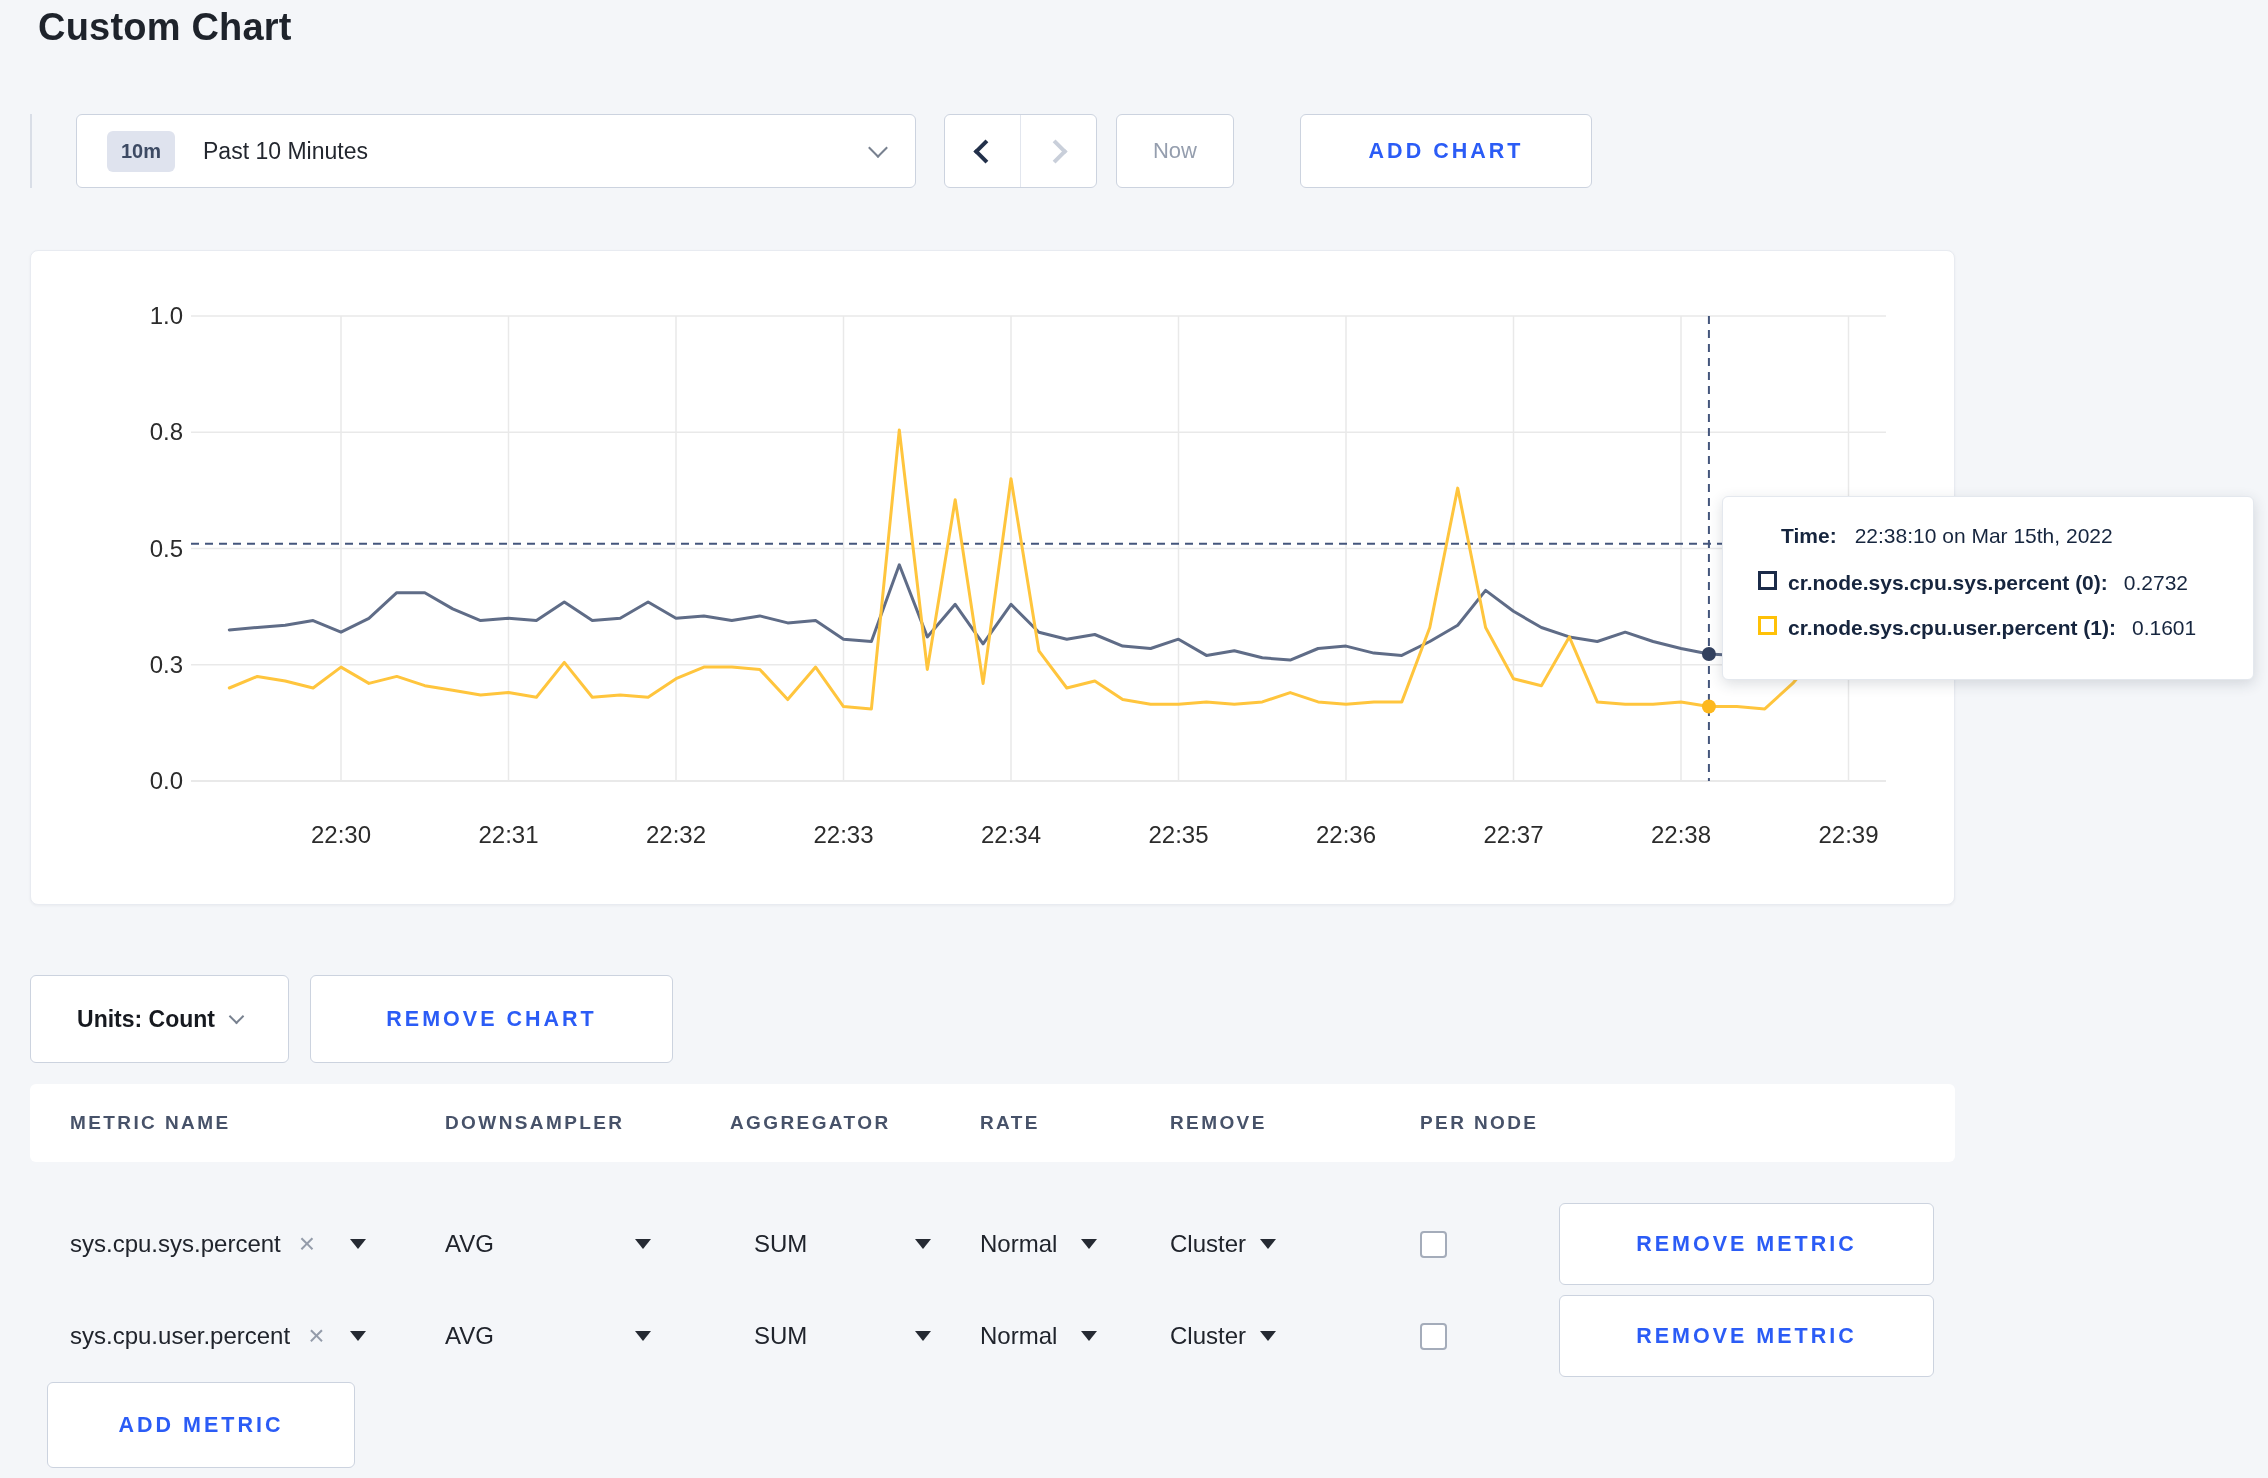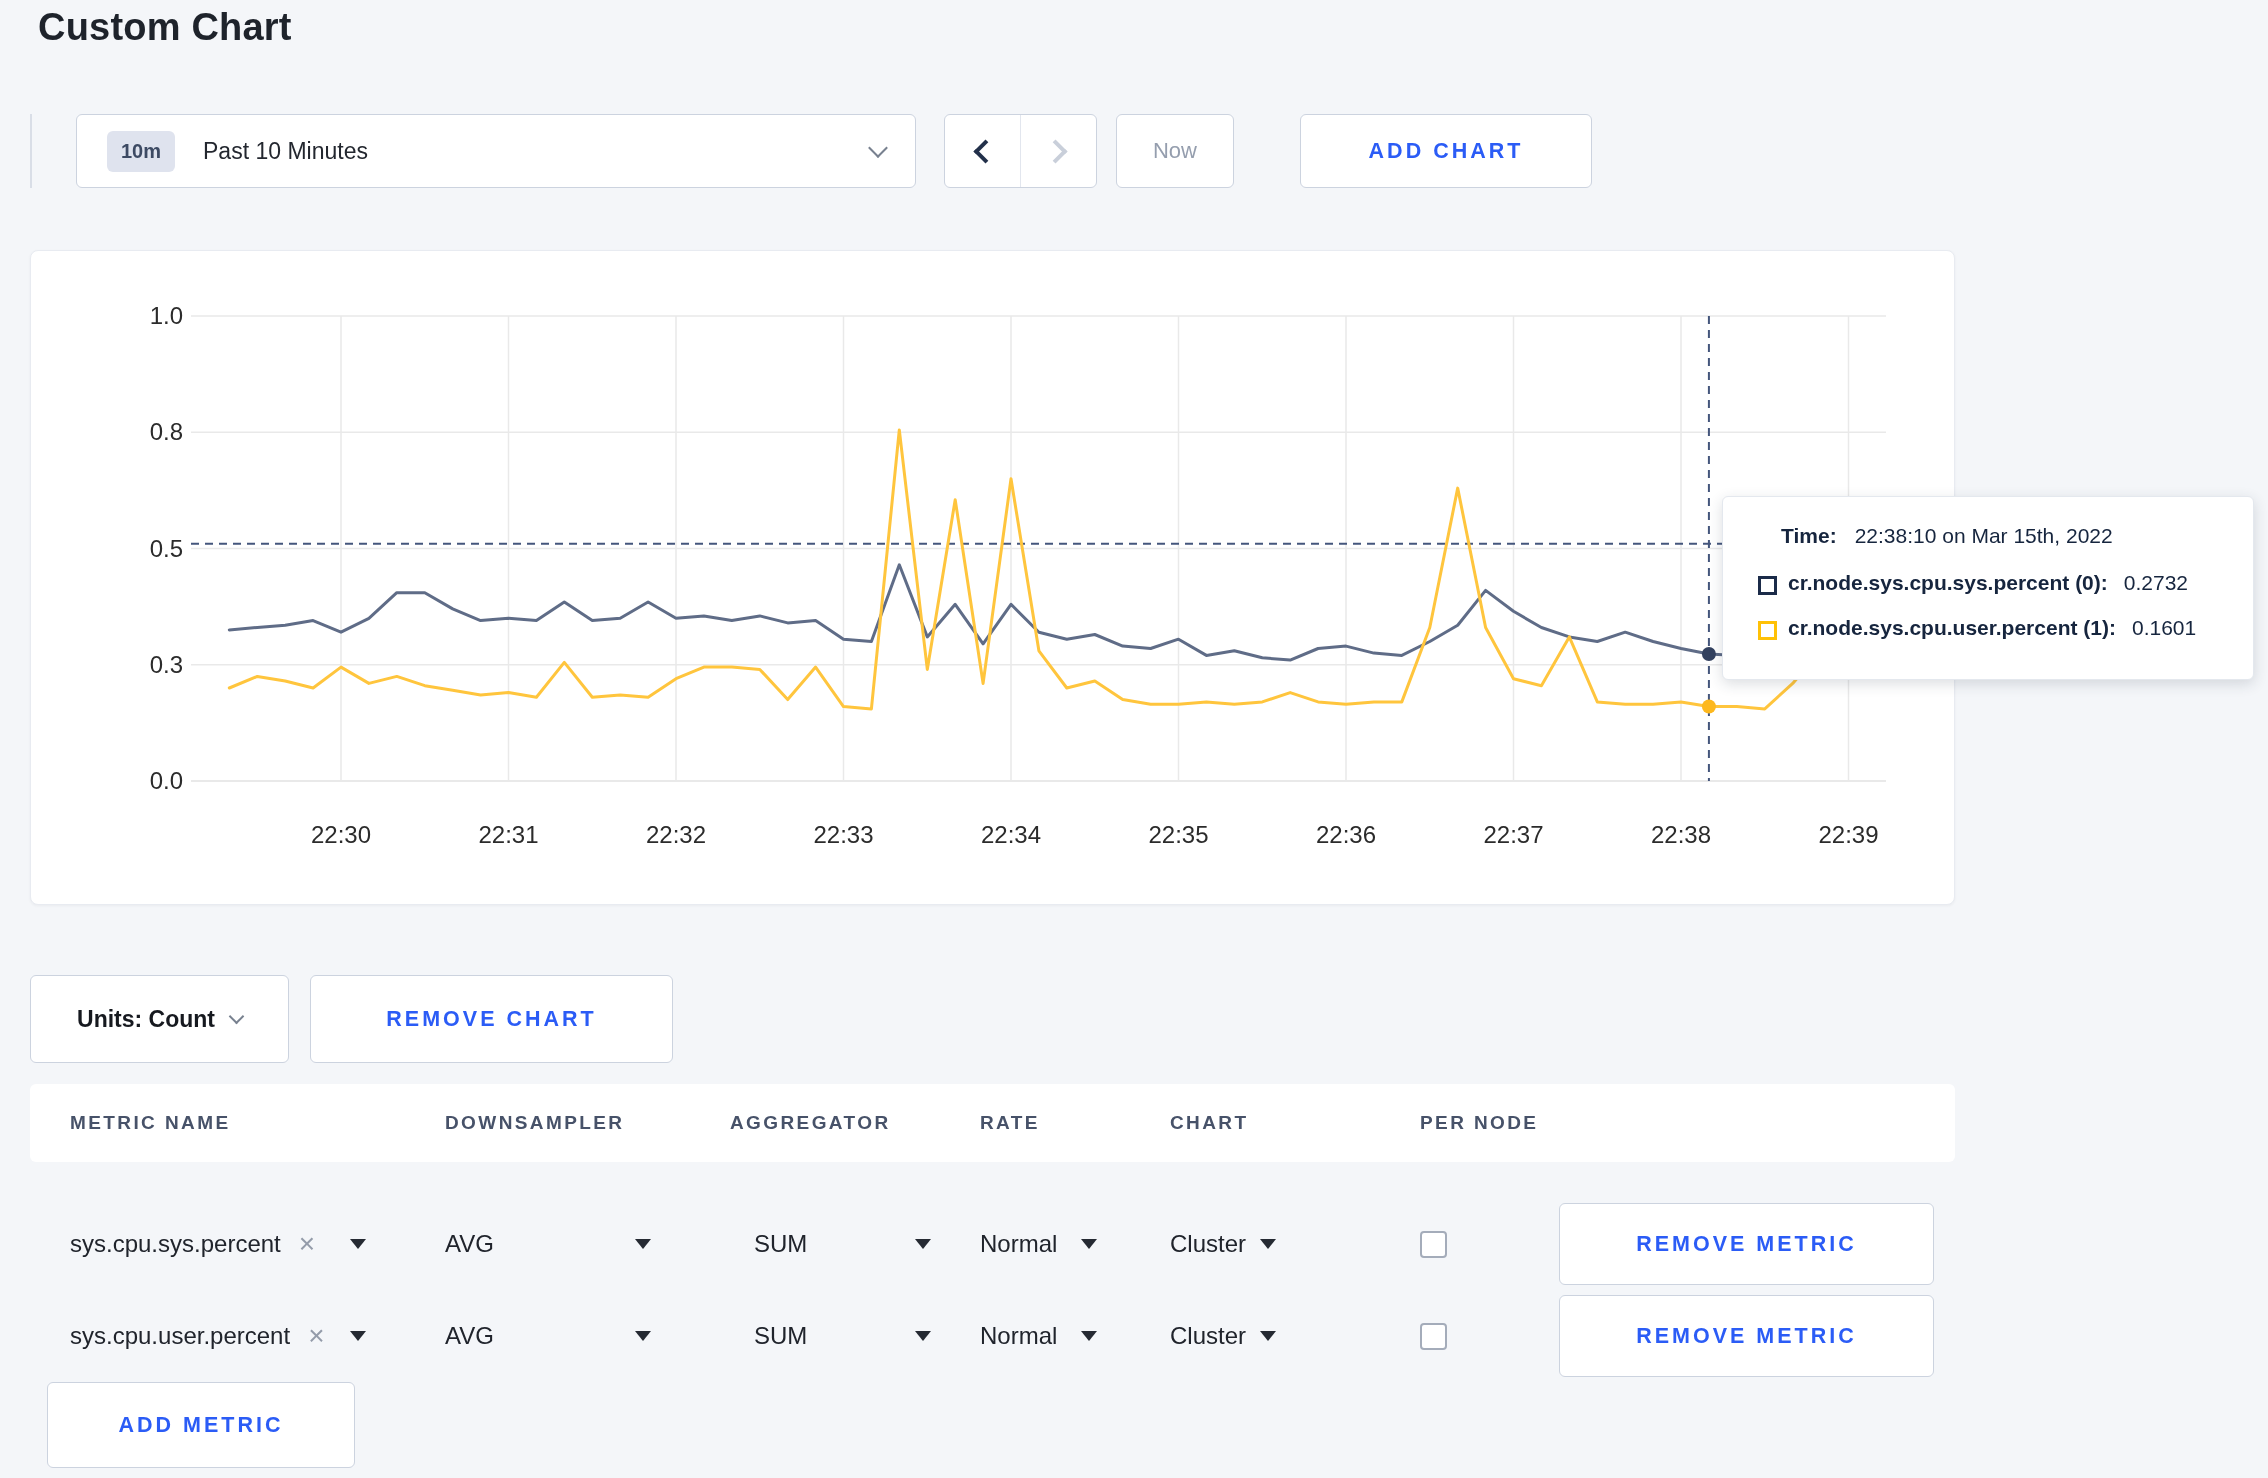--- a/index.html
+++ b/index.html
@@ -47,21 +47,21 @@
     border:1.5px solid #e8ebf1; border-radius:8px; box-shadow:0 1px 3px rgba(30,40,60,.05); }
   .chart-card svg { display:block; }
   svg text { font-family:"Liberation Sans", sans-serif; }
 
   
   .tooltip { left:1722px; top:496px; width:532px; height:184px; background:#fff;
     border:1px solid #e4e8ee; border-radius:6px; box-shadow:0 4px 14px rgba(40,50,70,.16);
     z-index:6; padding:27px 26px 0 28px; font-size:21px; color:#16253e; }
   .tt-time { margin-left:30px; margin-bottom:23px; }
   .tt-time .tt-label { font-weight:700; margin-right:18px; }
-  .tt-row { display:flex; align-items:flex-end; margin-bottom:21px;padding-left:7px; }
+  .tt-row { display:flex; align-items:flex-start; margin-bottom:21px;padding-left:7px; }
   .swatch { width:19px; height:19px; border:3.5px solid; background:#fff; margin-right:11px; flex:0 0 auto; }
   .tt-row .tt-label { font-weight:700; }
   .tt-row .tt-val { margin-left:16px; }
 
   
   .units-btn { left:30px; top:975px; width:259px; height:88px; }
   .units-label { font-size:23px; font-weight:700; color:#16191f; margin-right:16px;text-align:center; }
   .units-btn .chev { width:11px; height:11px; border-width:0 2.5px 2.5px 0; transform:rotate(45deg); margin-top:-5px;}
   .remove-chart-btn { left:310px; top:975px; width:363px; height:88px; }
 
@@ -173,21 +173,21 @@
   <span class="units-label">Units: Count</span>
   <span class="chev"></span>
 </div>
 <button class="abs btn-outline blue-btn remove-chart-btn">REMOVE CHART</button>
 
 <div class="abs thead">
   <span class="th" style="left:40px">METRIC NAME</span>
   <span class="th" style="left:415px">DOWNSAMPLER</span>
   <span class="th" style="left:700px">AGGREGATOR</span>
   <span class="th" style="left:950px">RATE</span>
-  <span class="th" style="left:1140px">CHART</span>
+  <span class="th" style="left:1140px">REMOVE</span>
   <span class="th" style="left:1390px">PER NODE</span>
 </div>
 
 <div class="mrow" style="top:1198px">
   <div class="cell sel metric-cell">
     <span>sys.cpu.sys.percent</span>
     <span class="clear-x">×</span>
     <span class="caret"></span>
   </div>
   <div class="cell sel ds-cell">

